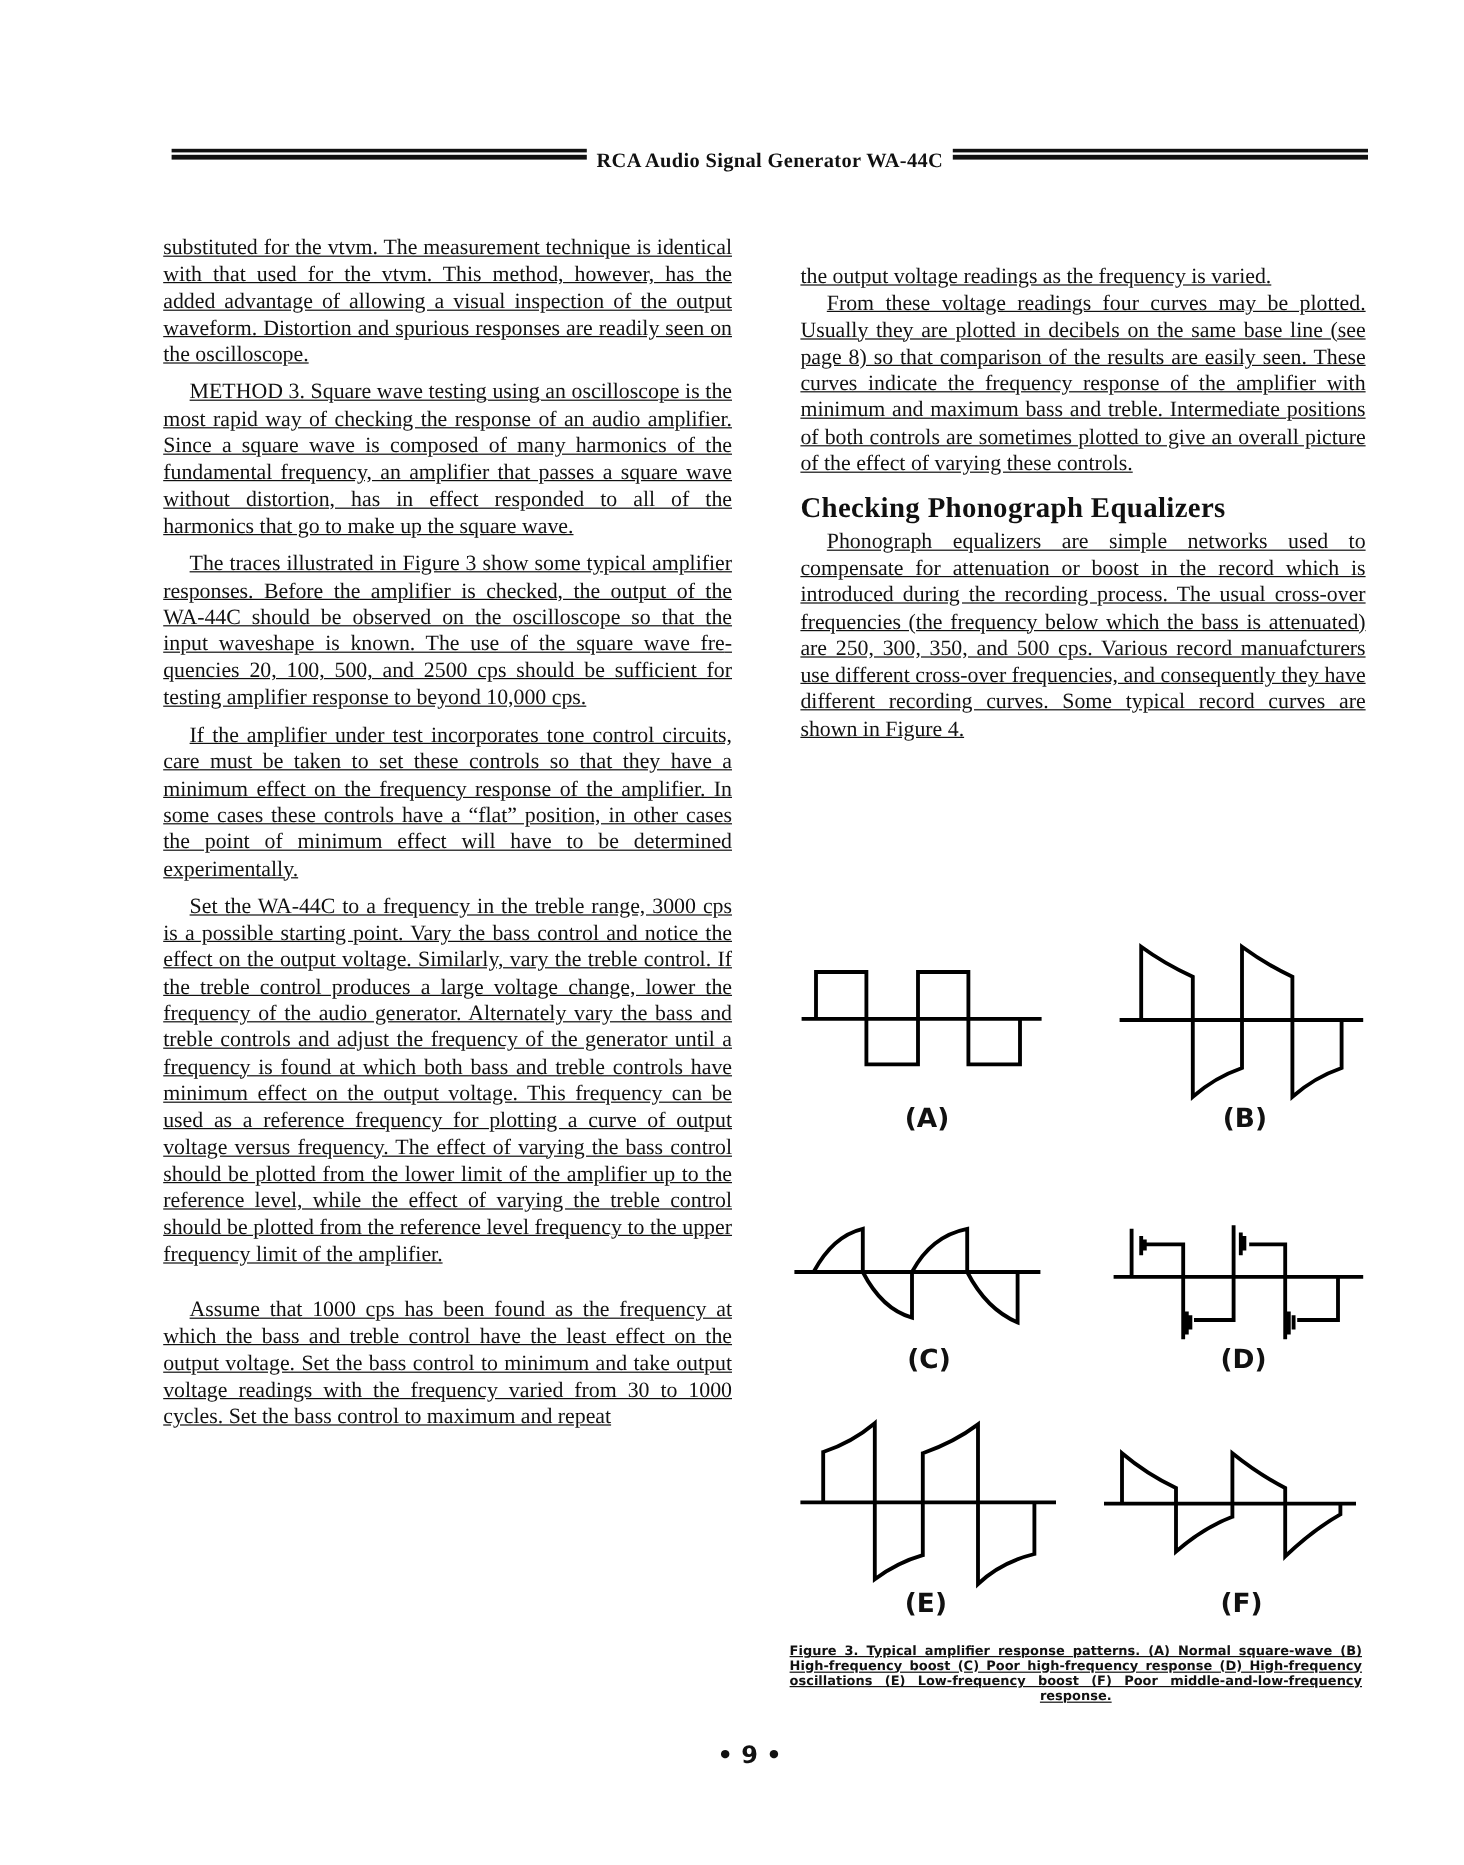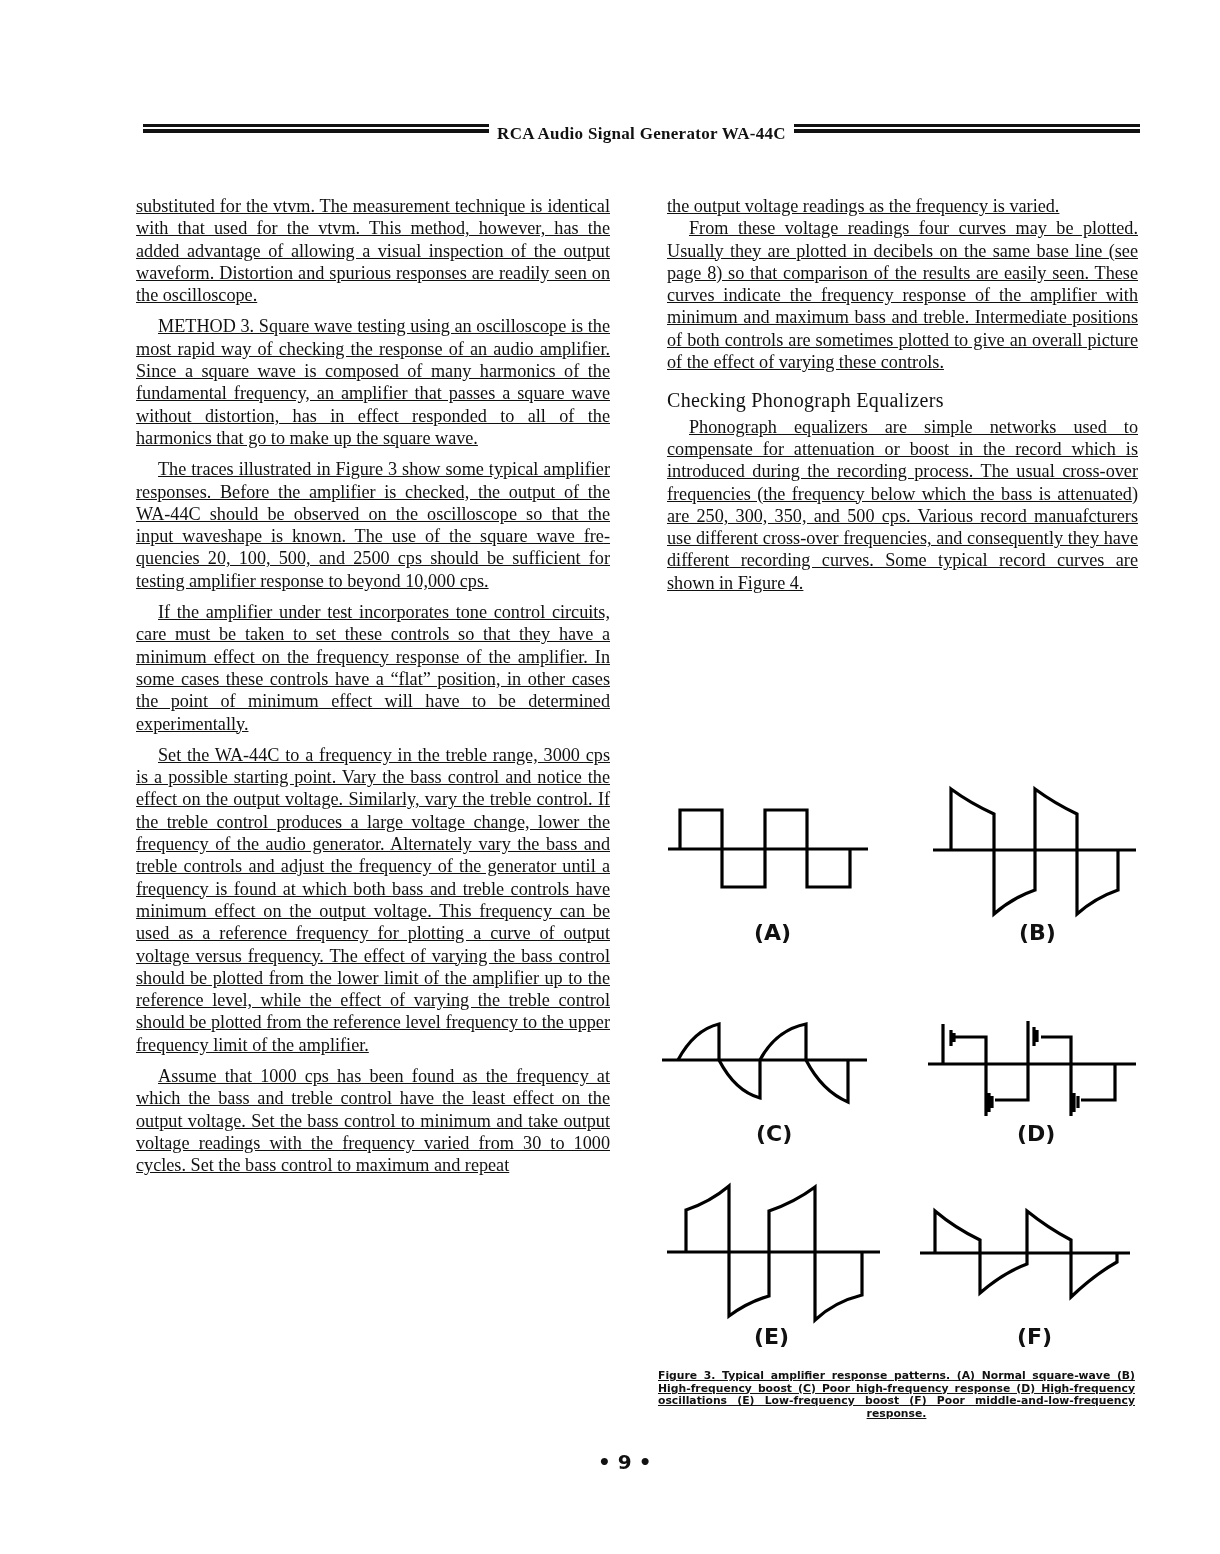--- a/index.html
+++ b/index.html
@@ -9,22 +9,22 @@
             display: flex; }
   .rule { flex: 1; height: 9px; position: relative; }
   .rule::before { content: ""; position: absolute; left: 0; right: 0; top: 0; height: 3px; background: #111; }
   .rule::after { content: ""; position: absolute; left: 0; right: 0; top: 5px; height: 4px; background: #111; }
   .header-title { font-weight: bold; font-size: 17px; padding: 0 8px; letter-spacing: 0.3px; white-space: nowrap; }
   .col { position: absolute; font-size: 18.2px; line-height: 22.3px; text-align: justify; }
   .col-left { left: 136px; top: 195px; width: 474px; }
   .col-right { left: 667px; top: 195px; width: 471px; }
   .col p { margin: 0 0 9px 0; text-indent: 22px; hyphens: manual; text-decoration: underline; }
   .col p.noindent { text-indent: 0; }
-  .col p.tight { margin-bottom: 0; }
-  .col h2 { font-size: 20px; font-weight: normal; margin: 16px 0 4px 0; letter-spacing: 0.3px; }
+  .col p.tight { margin-bottom: 0; margin-top: 24px; }
+  .col h2 { font-size: 24px; font-weight: bold; margin: 16px 0 4px 0; letter-spacing: 0.3px; }
   .figure { position: absolute; left: 655px; top: 778px; width: 495px; height: 590px; }
   .figure svg { position: absolute; left: 0; top: 0; }
   .wave { fill: none; stroke: #000; stroke-width: 3.2; stroke-linejoin: miter; }
   .fig-label { position: absolute; font-family: "DejaVu Sans", sans-serif; font-weight: bold; font-size: 22px; }
   .caption { position: absolute; left: 658px; top: 1370px; width: 477px; font-family: "DejaVu Sans", sans-serif;
              font-weight: bold; font-size: 10.8px; line-height: 12.5px; text-align: justify; text-align-last: center; text-decoration: underline; }
   .page-num { position: absolute; left: 598px; top: 1450px; font-weight: bold; font-size: 20px; font-family: "DejaVu Sans", sans-serif; }
 </style>
 </head>
 <body>

